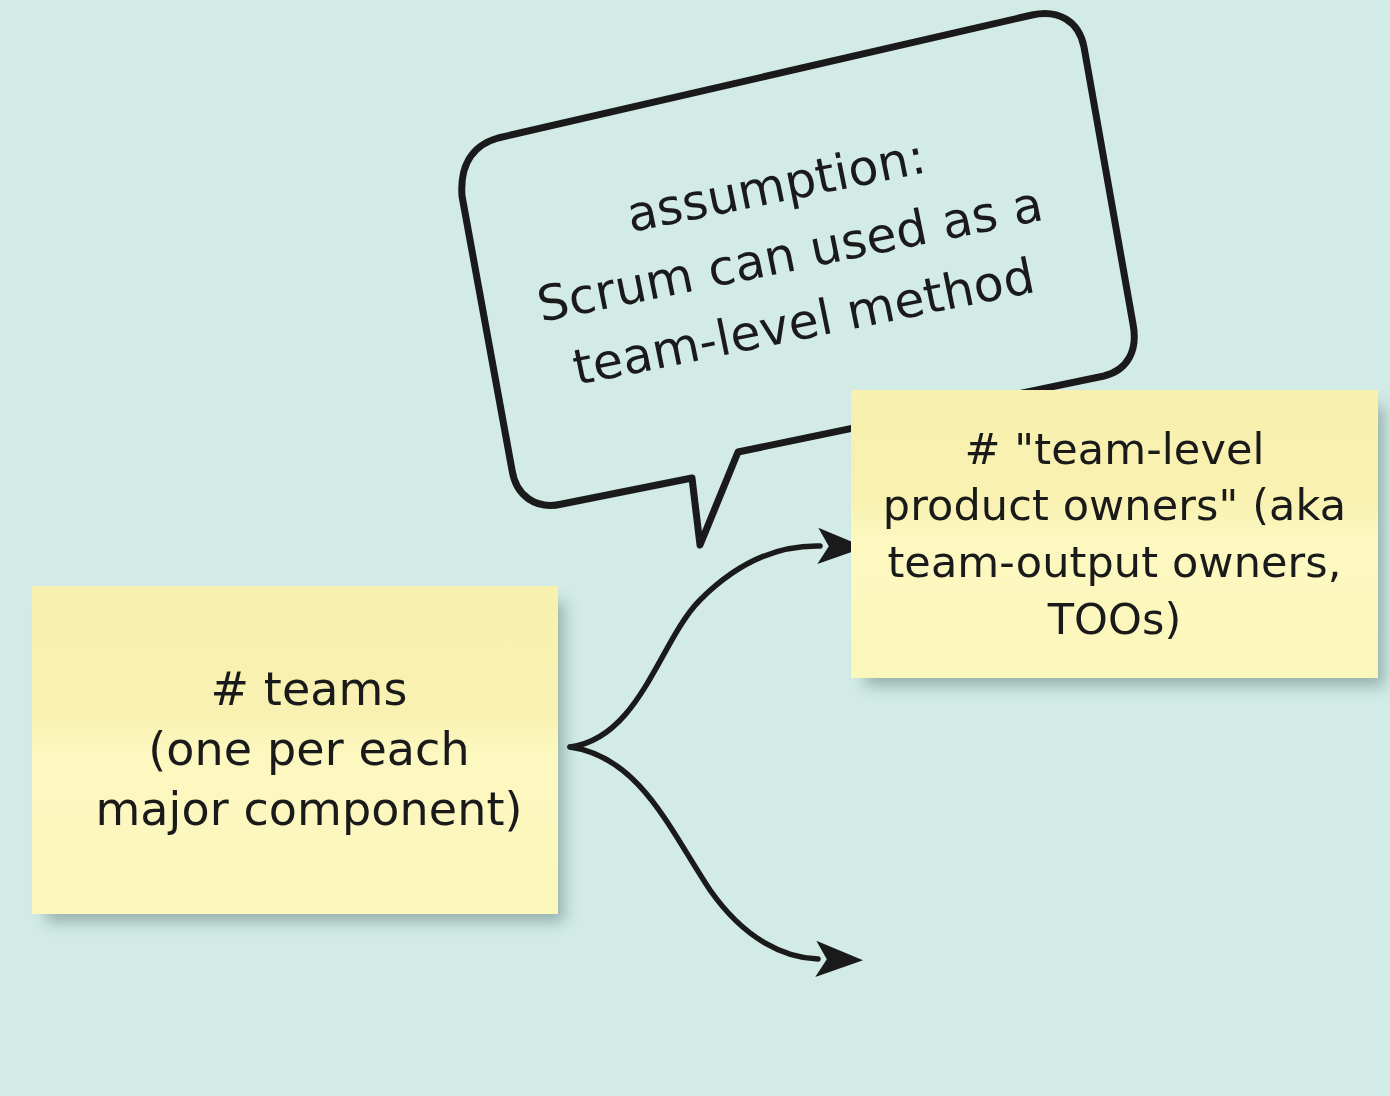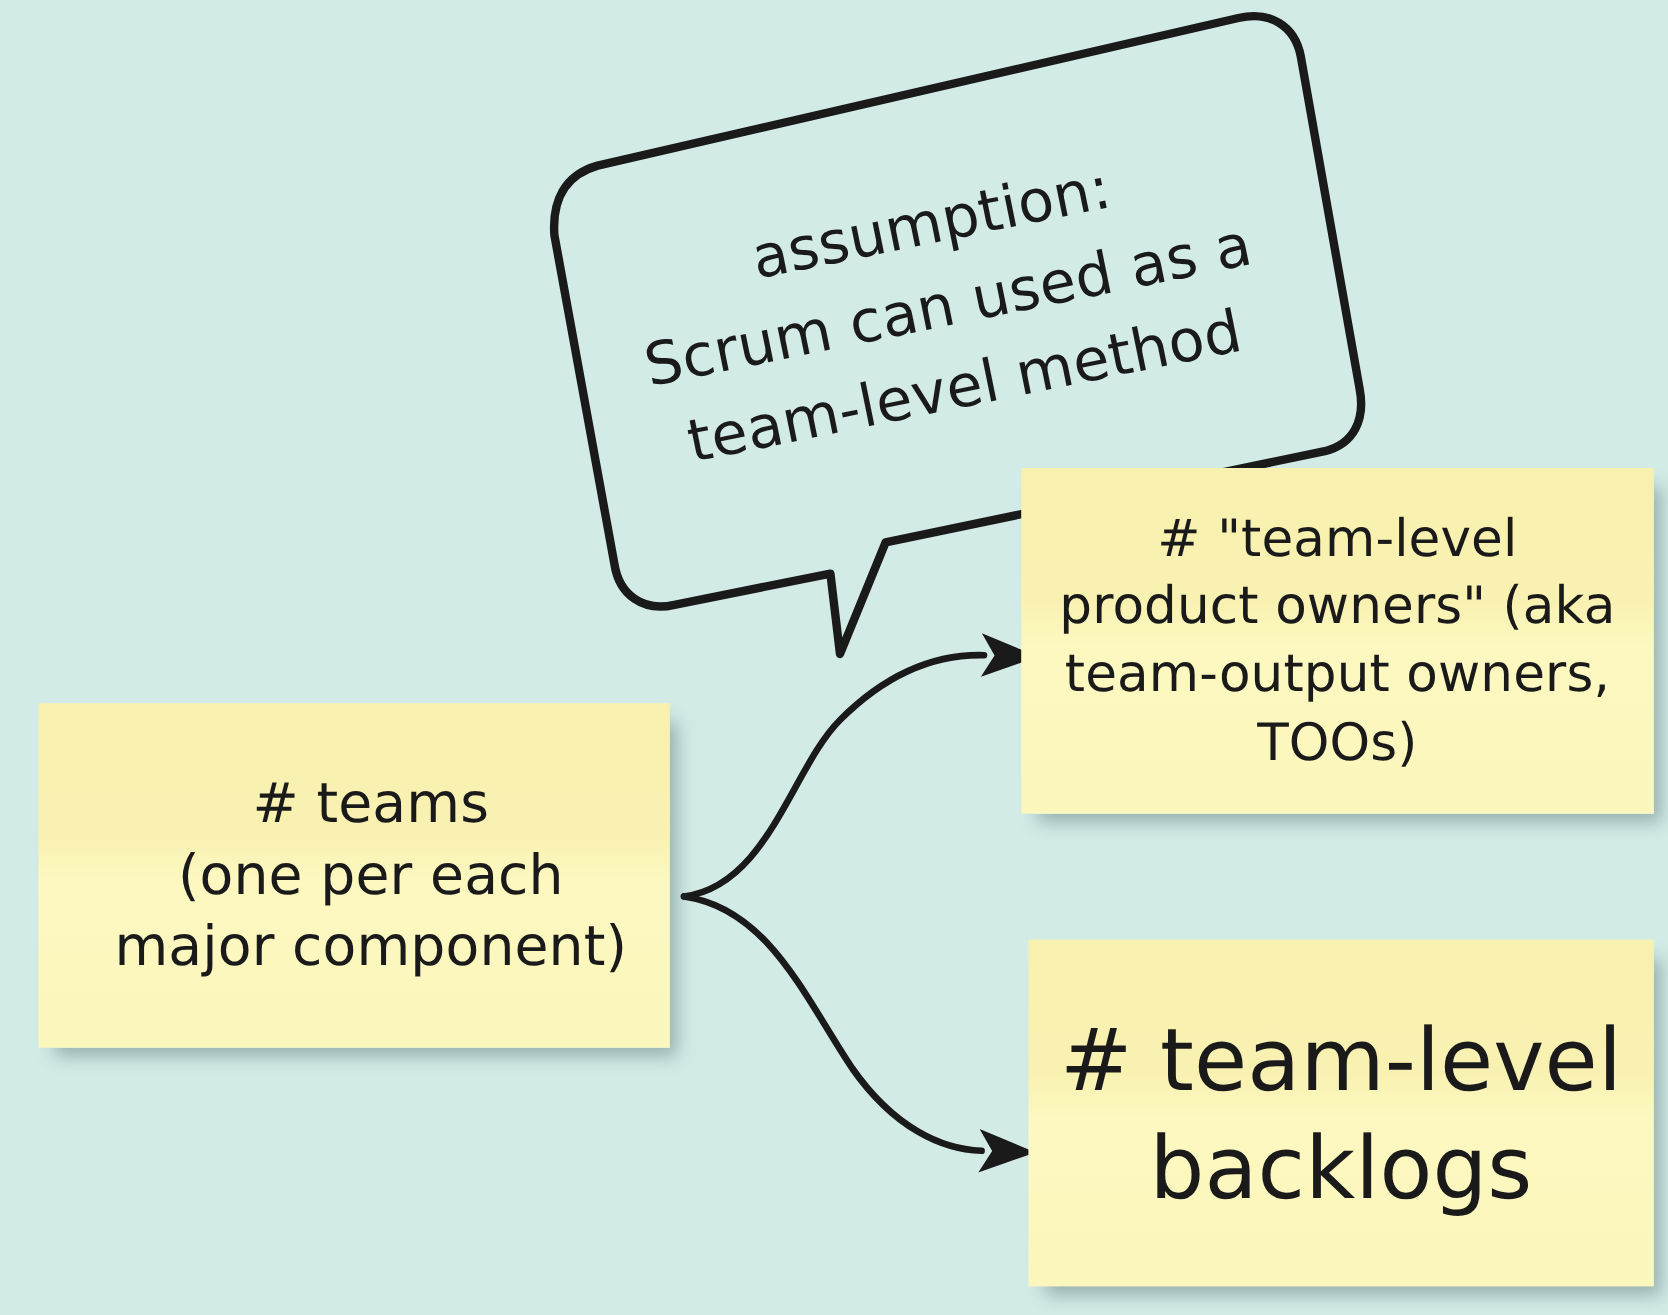--- a/index.html
+++ b/index.html
@@ -29,21 +29,21 @@
     box-sizing: border-box;
   }
   .note-text {
     width: 100%;
     white-space: pre-line;
     line-height: 1.30;
     letter-spacing: 0.1px;
   }
 
   #note-teams {
-    left: 32px;  top: 586px;  width: 526px; height: 287px; padding-left: 28px;
+    left: 32px;  top: 586px;  width: 526px; height: 328px; padding-left: 28px;
   }
   #note-teams .note-text { font-size: 46px; padding: 0 6px; }
 
   #note-owners {
     left: 851px; top: 390px; width: 527px; height: 288px;
   }
   #note-owners .note-text { font-size: 43px; padding: 0 26px; line-height: 1.32; }
 
   #note-backlogs {
     left: 857px; top: 783px; width: 521px; height: 289px;
@@ -119,18 +119,14 @@
   <div class="note" id="note-teams">
     <div class="note-text"># teams
 (one per each
 major component)</div>
   </div>
 
   <div class="note" id="note-owners">
     <div class="note-text"># "team-level product owners" (aka team-output owners, TOOs)</div>
   </div>
 
-  <div class="note" id="note-backlogs">
-    <div class="note-text"># team-level
-backlogs</div>
-  </div>
 
 </div>
 
 </body></html>

